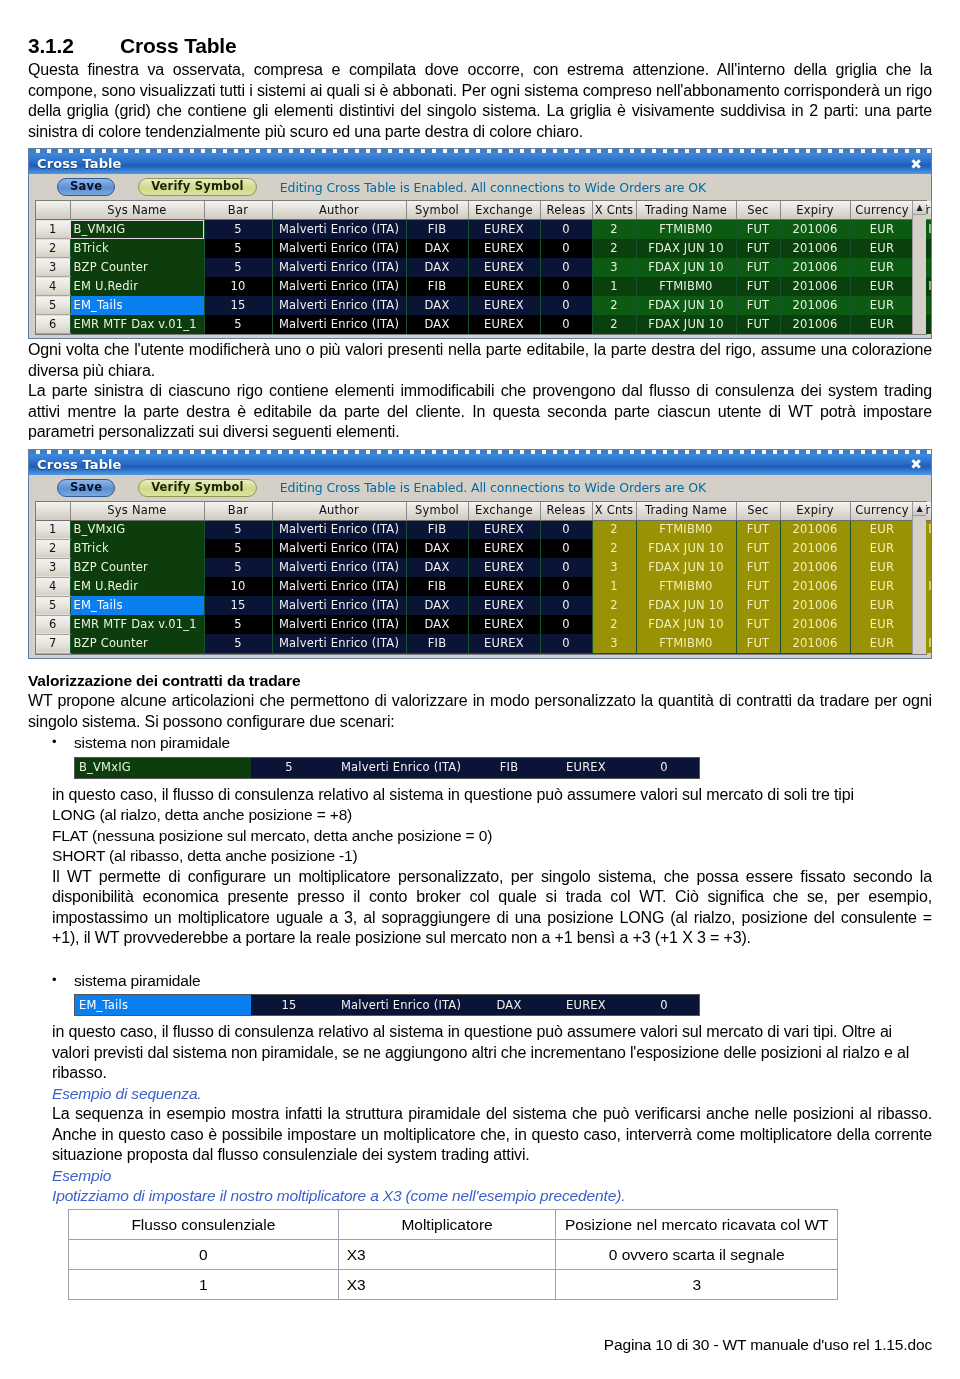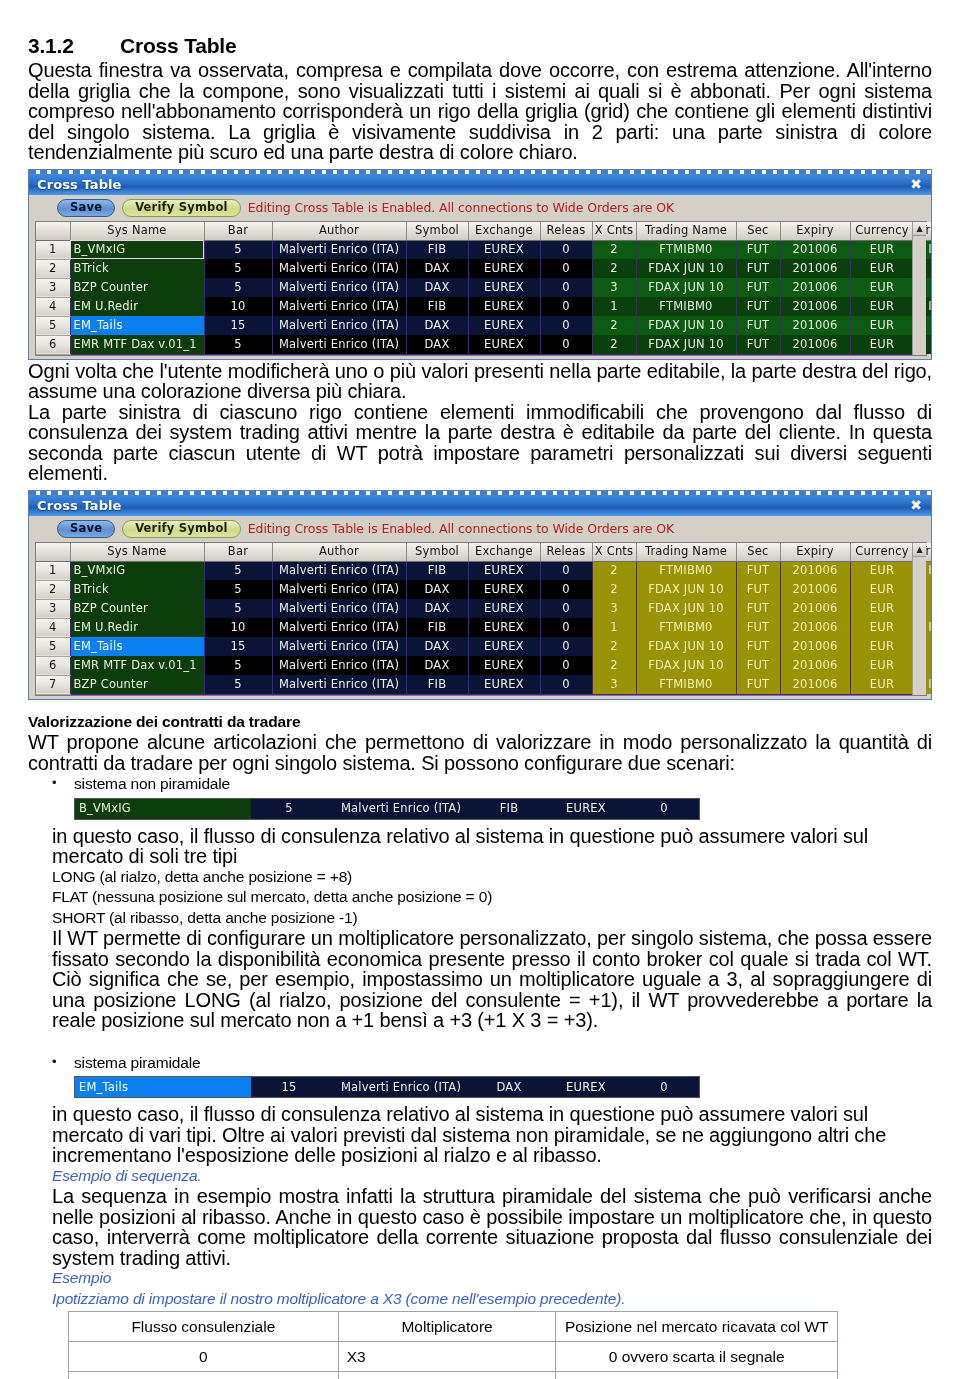--- a/index.html
+++ b/index.html
@@ -34,21 +34,21 @@
     align-items: baseline;
     font-weight: bold;
     font-size: 21px;
     letter-spacing: -0.2px;
     margin: 2px 0 2px 0;
   }
   .h-num { width: 92px; flex: none; }
   .h-title { font-size: 21px; }
 
   p.body {
-    font-size: 20px;
+    font-size: 16px;
     line-height: 20.5px;
     margin: 0 0 0 0;
     text-align: justify;
     letter-spacing: -0.15px;
   }
   p.body.nojust { text-align: left; }
   .tight { margin: 0; }
 
   .sub-bold {
     font-size: 15.5px;
@@ -134,21 +134,21 @@
     padding-right: 6px;
     font-family: "DejaVu Sans", sans-serif;
   }
   .win-body {
     background: #d4d0c8;
     padding: 3px 4px 3px 6px;
   }
   .toolbar {
     display: flex;
     align-items: center;
-    gap: 7px;
+    gap: 23px;
     height: 20px;
     padding-left: 22px;
   }
   .btn {
     font-family: "DejaVu Sans", sans-serif;
     font-size: 11.5px;
     font-weight: bold;
     padding: 1px 12px 2px 12px;
     border-radius: 9px;
     border: 1px solid #6b7b8b;
@@ -161,30 +161,30 @@
     border-color: #2e5a96;
   }
   .btn-verify {
     background: linear-gradient(to bottom,#e9eec0 0%, #cfd98a 55%, #dde39f 100%);
     color: #1c2208;
     border-color: #8f9a55;
   }
   .status-msg {
     font-family: "DejaVu Sans", sans-serif;
     font-size: 12.5px;
-    color: #b91c1c;
+    color: #0369a1;
     letter-spacing: -0.1px;
     white-space: nowrap;
   }
 
   
   .grid-wrap {
     margin-top: 3px;
     border: 1px solid #7c7c7c;
-    background: #4c1d95;
+    background: #14532d;
     display: flex;
   }
   .grid-main { flex: 1 1 auto; min-width: 0; }
   .grid-scroll {
     width: 13px;
     flex: none;
     background: #d4d0c8;
     border-left: 1px solid #9a9a9a;
     position: relative;
   }

